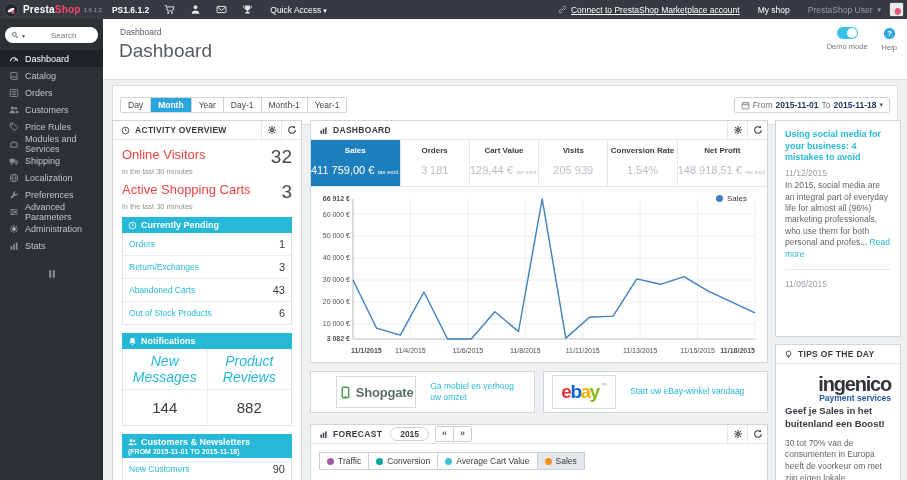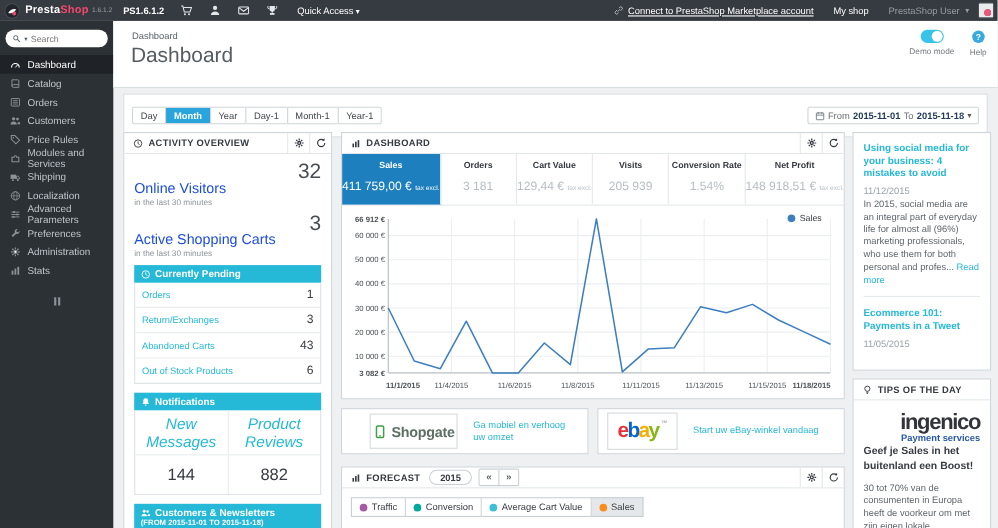--- a/index.html
+++ b/index.html
@@ -22,21 +22,21 @@
   .marketplace .ico{width:9px;height:9px;color:#cfd3d6;}
   .myshop{font-size:8.5px;margin-left:18px;cursor:pointer;}
   .user-menu{font-size:8.5px;color:#969da3;margin-left:18px;display:flex;align-items:center;gap:3px;cursor:pointer;}
   .avatar{width:15px;height:15px;border-radius:2px;margin:0 3px 0 5px;background:radial-gradient(circle at 60% 65%,#e65a7d 0 28%,#e9ebec 30%);border:1px solid #4a4f55;}
 
   
   .sidebar{position:absolute;left:0;top:19px;width:103px;height:461px;background:#2c3136;}
   .search-wrap{margin:8px 5px 7px;background:#fff;border-radius:9px;height:16px;display:flex;align-items:center;padding:0 6px;gap:3px;}
   .search-wrap .ico{width:8px;height:8px;color:#565f66;}
   .search-caret{font-size:6px;color:#565f66;}
-  .search-input{border:none;outline:none;width:52px;font-size:8px;color:#555;background:transparent;font-family:inherit;}
+  .search-input{border:none;outline:none;width:52px;font-size:8px;color:#555;background:transparent;font-family:inherit;margin-left:23px;}
   .menu-item{height:17px;display:flex;align-items:center;gap:6px;padding-left:9px;color:#bfc5ca;font-size:9px;cursor:pointer;}
   .menu-item .ico{width:10px;height:10px;color:#8b9298;}
   .menu-item.active{background:#1f2327;color:#fff;}
   .menu-item.active .ico{color:#fff;}
   .collapse-btn{margin:14px auto 0;width:12px;height:12px;color:#8b9298;display:block;cursor:pointer;}
 
   
   .content-header{position:absolute;left:103px;top:19px;width:804px;height:61px;background:#fff;border-bottom:1px solid #d9dee1;}
   .breadcrumb{position:absolute;left:17px;top:8px;font-size:8.5px;color:#565f66;cursor:pointer;}
   .page-title{position:absolute;left:16px;top:21px;font-size:19px;color:#555d63;}
@@ -64,21 +64,21 @@
   .panel-head .ico{width:9px;height:9px;color:#363a41;}
   .panel-title{font-size:8.5px;font-weight:bold;letter-spacing:.3px;margin-left:5px;}
   .panel-tools{margin-left:auto;display:flex;height:100%;}
   .tool{width:20px;display:flex;align-items:center;justify-content:center;border-left:1px solid #e4e8ea;color:#aab2b8;cursor:pointer;}
   .tool .ico{width:10px;height:10px;}
 
   
   #activity-panel{left:112px;top:120px;width:190px;height:361px;}
   .activity-body{padding:7px 9px;}
   .stat{display:flex;justify-content:space-between;align-items:flex-start;}
-  .stat-label{color:#1d4ed8;font-size:13px;cursor:pointer;margin-top:16px;}
+  .stat-label{color:#ef4444;font-size:13px;cursor:pointer;}
   .stat-value{font-size:19px;color:#454b51;line-height:1;}
   .stat-sub{font-size:7.5px;color:#8d959b;margin:1px 0 6px;}
   .sec-bar{background:#25b9d7;color:#fff;padding:3px 6px;margin-top:8px;}
   .sec-bar-row{display:flex;align-items:center;gap:4px;font-size:9px;font-weight:bold;}
   .sec-bar .ico{width:9px;height:9px;color:#fff;}
   .sec-sub{font-size:7px;font-weight:bold;margin-top:1px;}
   .data-rows{border:1px solid #dde3e6;border-top:none;}
   .data-row{display:flex;justify-content:space-between;align-items:center;padding:5px 6px;border-bottom:1px solid #e9edef;}
   .data-row:last-child{border-bottom:none;}
   .row-label{color:#25b9d7;font-size:8.5px;cursor:pointer;}
@@ -289,35 +289,35 @@
           <circle cx="8" cy="8" r="6" fill="none" stroke="currentColor" stroke-width="1.4"></circle>
           <ellipse cx="8" cy="8" rx="2.6" ry="6" fill="none" stroke="currentColor" stroke-width="1"></ellipse>
           <path d="M2 8h12" stroke="currentColor" stroke-width="1"></path>
         </svg>
       </span>
       <span>Localization</span>
     </div>
   <div class="menu-item">
       <span class="ico">
         <svg viewBox="0 0 16 16" xmlns="http://www.w3.org/2000/svg">
+          <path d="M14 4.6a3.6 3.6 0 01-4.8 4.2L4.4 13.6l-2-2L7.2 6.8A3.6 3.6 0 0111.4 2l-2 2 .4 2.2L12 6.6z" fill="currentColor"></path>
+        </svg>
+      </span>
+      <span>Preferences</span>
+    </div>
+  <div class="menu-item">
+      <span class="ico">
+        <svg viewBox="0 0 16 16" xmlns="http://www.w3.org/2000/svg">
           <path d="M2 4.5h12M2 8h12M2 11.5h12" stroke="currentColor" stroke-width="1.3"></path>
           <circle cx="6" cy="4.5" r="1.5" fill="currentColor"></circle>
           <circle cx="10.5" cy="8" r="1.5" fill="currentColor"></circle>
           <circle cx="5" cy="11.5" r="1.5" fill="currentColor"></circle>
         </svg>
       </span>
       <span>Advanced Parameters</span>
-    </div>
-  <div class="menu-item">
-      <span class="ico">
-        <svg viewBox="0 0 16 16" xmlns="http://www.w3.org/2000/svg">
-          <path d="M14 4.6a3.6 3.6 0 01-4.8 4.2L4.4 13.6l-2-2L7.2 6.8A3.6 3.6 0 0111.4 2l-2 2 .4 2.2L12 6.6z" fill="currentColor"></path>
-        </svg>
-      </span>
-      <span>Preferences</span>
     </div>
   <div class="menu-item">
       <span class="ico">
         <svg viewBox="0 0 16 16" xmlns="http://www.w3.org/2000/svg">
           <path d="M8 1.6v2.6M8 11.8v2.6M1.6 8h2.6M11.8 8h2.6M3.5 3.5l1.8 1.8M10.7 10.7l1.8 1.8M12.5 3.5l-1.8 1.8M5.3 10.7l-1.8 1.8" stroke="currentColor" stroke-width="1.8"></path>
           <circle cx="8" cy="8" r="3.1" fill="currentColor"></circle>
           <circle cx="8" cy="8" r="1.2" fill="#fff"></circle>
         </svg>
       </span>
       <span>Administration</span>
@@ -685,21 +685,20 @@
 
 <div class="panel" id="news-panel">
   <div class="news-body-wrap">
     <div>
       <div class="news-title">Using social media for your business: 4 mistakes to avoid</div>
       <div class="news-date">11/12/2015</div>
       <div class="news-excerpt"><span>In 2015, social media are an integral part of everyday life for almost all (96%) marketing professionals, who use them for both personal and profes... </span><span class="read-more">Read more</span></div>
     </div>
     <div class="news-divider"></div>
     <div>
-      <div class="news-title">Ecommerce 101: Payments in a Tweet</div>
       <div class="news-date">11/05/2015</div>
 
     </div>
 
   </div>
 </div>
 
 <div class="panel" id="tips-panel">
   <div class="panel-head">
     <span class="ico">

